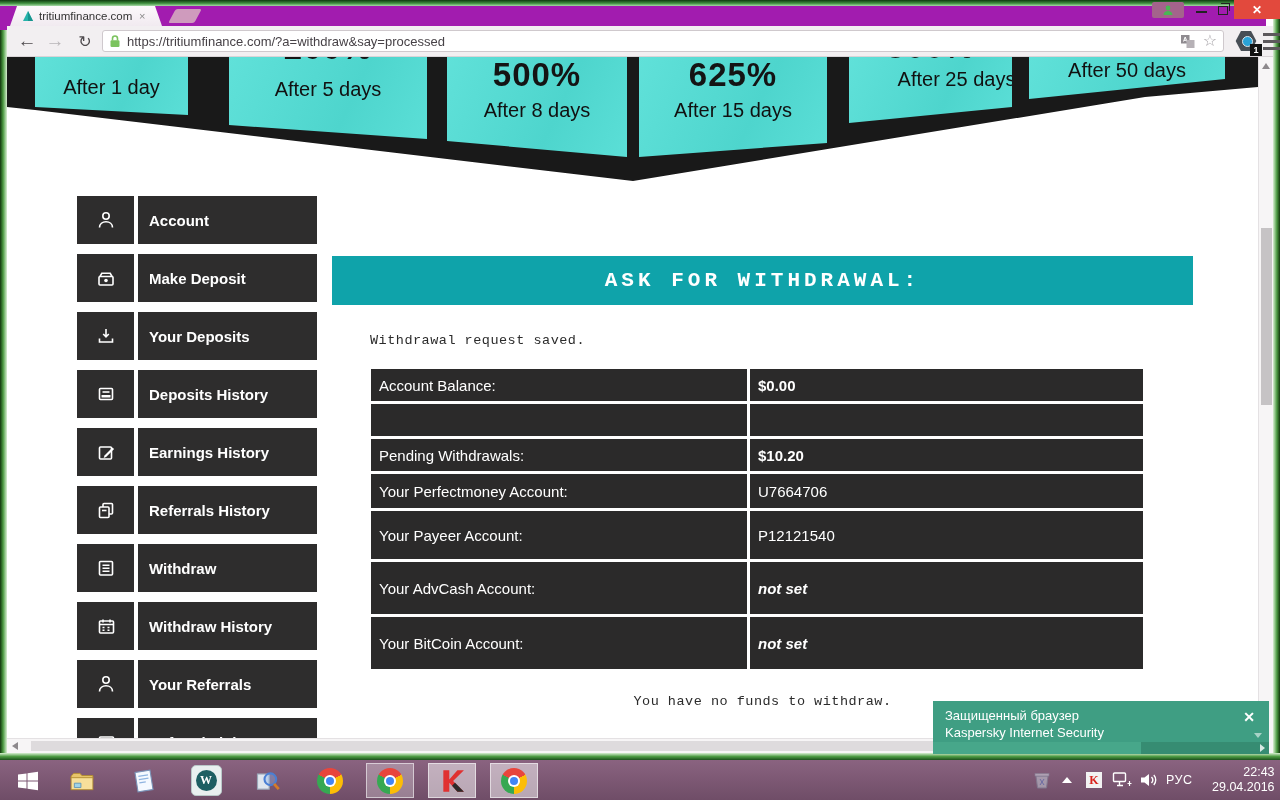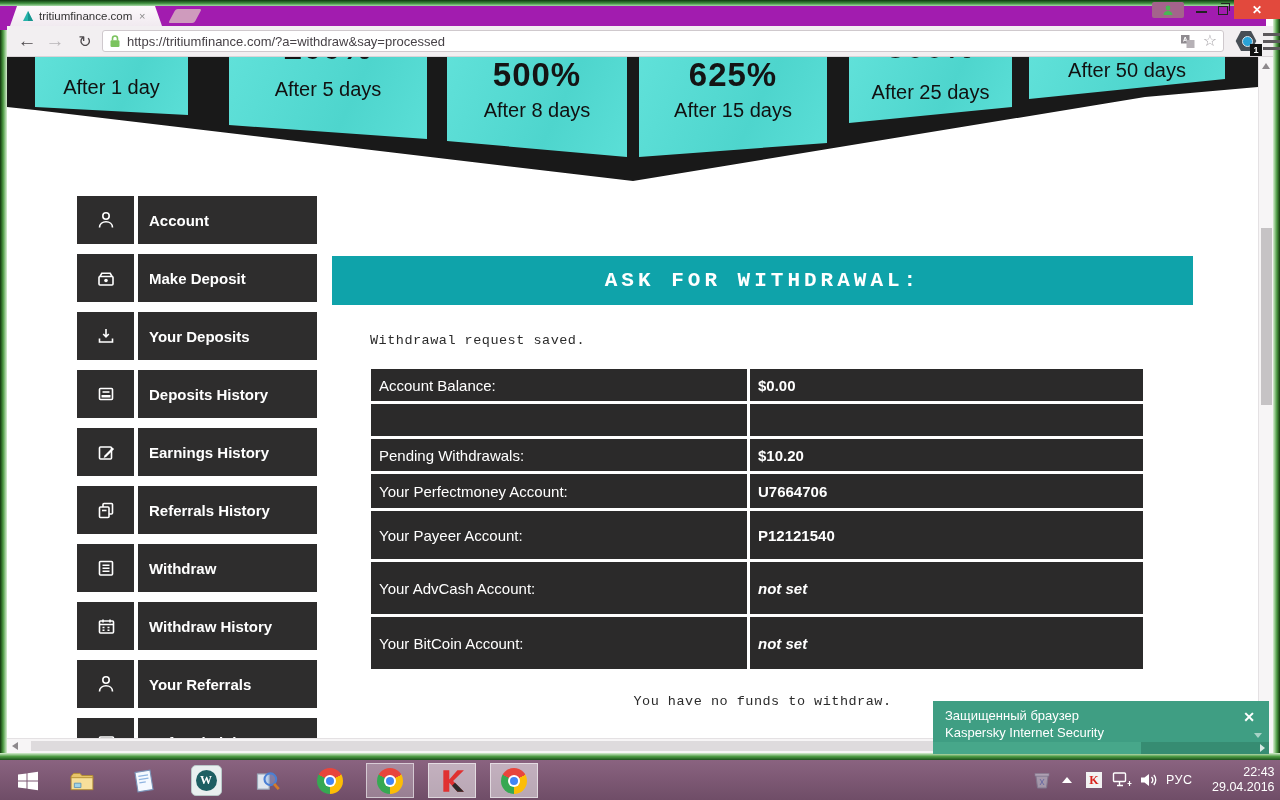--- a/index.html
+++ b/index.html
@@ -75,21 +75,21 @@
 
   
   .hdr{position:absolute;left:325px;top:199px;width:861px;height:49px;background:#0fa3aa;
        color:#fff;display:flex;align-items:center;justify-content:center;
        font-family:"Liberation Mono",monospace;font-weight:bold;font-size:21px;letter-spacing:4px;}
   .status-msg{position:absolute;left:363px;top:276px;font-family:"Liberation Mono",monospace;font-size:13.5px;color:#2b2b2b;letter-spacing:.5px;}
   .acct-table{position:absolute;left:364px;top:312px;width:772px;display:flex;flex-direction:column;gap:3px;}
   .trow{display:flex;gap:3px;}
   .tcell{background:#2b2a2a;color:#fff;font-size:15px;display:flex;align-items:center;padding-left:8px;box-sizing:border-box;}
   .tlab{width:376px;flex:none;}
-  .tval{flex:1;font-weight:bold;}
+  .tval{flex:1;}
   .v-bold{font-weight:bold;}
   .v-notset{font-weight:bold;font-style:italic;}
   .footer-msg{position:absolute;left:325px;top:637px;width:861px;text-align:center;
               font-family:"Liberation Mono",monospace;font-size:13.5px;color:#2b2b2b;letter-spacing:.5px;}
 
   
   .vsb{left:1258px;top:57px;width:15px;height:696px;background:#f7f5f6;border-left:1px solid #e4e1e3;box-sizing:border-box;}
   .vsb-up{position:absolute;left:3px;top:6px;width:0;height:0;border-left:4.5px solid transparent;border-right:4.5px solid transparent;border-bottom:6px solid #8d898c;}
   .vsb-thumb{position:absolute;left:2px;top:171px;width:11px;height:177px;background:#c6c3c5;}
   .hsb{left:7px;top:738px;width:1251px;height:15px;background:#f7f5f6;border-top:1px solid #e4e1e3;box-sizing:border-box;}
@@ -199,21 +199,21 @@
   <div class="plan" style="left:440px;width:180px;height:101px;clip-path:polygon(0 0,100% 0,100% 100px,0 84px);">
     <div class="pct" style="top:-1px;">500%</div>
     <div class="days" style="top:42px;">After 8 days</div>
   </div>
   <div class="plan" style="left:632px;width:188px;height:102px;clip-path:polygon(0 0,100% 0,100% 86px,0 100px);">
     <div class="pct" style="top:-1px;">625%</div>
     <div class="days" style="top:42px;">After 15 days</div>
   </div>
   <div class="plan" style="left:842px;width:163px;height:68px;clip-path:polygon(0 0,100% 0,100% 50px,0 66px);">
     <div class="pct" style="top:-29px;">800%</div>
-    <div class="days" style="top:24px;">After 25 days</div>
+    <div class="days" style="top:11px;padding-left:26px;">After 25 days</div>
   </div>
   <div class="plan" style="left:1022px;width:196px;height:44px;clip-path:polygon(0 0,100% 0,100% 22px,0 42px);">
     <div class="pct" style="top:-40px;"></div>
     <div class="days" style="top:2px;">After 50 days</div>
   </div>
 
   <div class="side">
     <div class="side-item">
       <div class="side-ic">
           <svg class="sico" viewBox="0 0 22 22">

